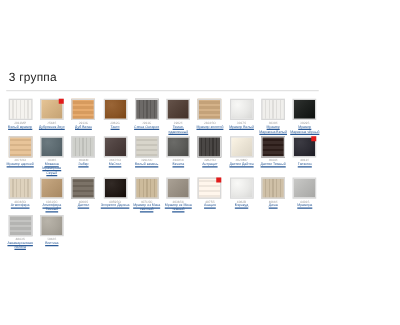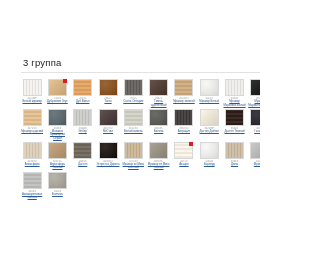--- a/index.html
+++ b/index.html
@@ -3,21 +3,21 @@
 <meta charset="utf-8">
 <title>3 группа</title>
 <style>
   html,body{margin:0;padding:0;}
   body{
     width:260px;height:260px;overflow:hidden;background:#ffffff;
     font-family:"Liberation Sans", sans-serif;
     -webkit-font-smoothing:antialiased;
   }
   .page{width:260px;height:260px;position:relative;background:#fff;}
-  .content{position:absolute;left:16px;top:57px;width:260px;}
+  .content{position:absolute;left:0;top:57px;width:260px;}
   .title{
     font-size:9.5px;color:#222;font-weight:400;
     padding:0 0 4px 7px;letter-spacing:.2px;
   }
   .divider{height:1px;background:#e2e2e2;margin:0 5px 6px 5px;}
   .grid{
     display:grid;grid-template-columns:repeat(10,1fr);
     column-gap:1px;row-gap:2px;padding:0 4px;
   }
   .cell{

